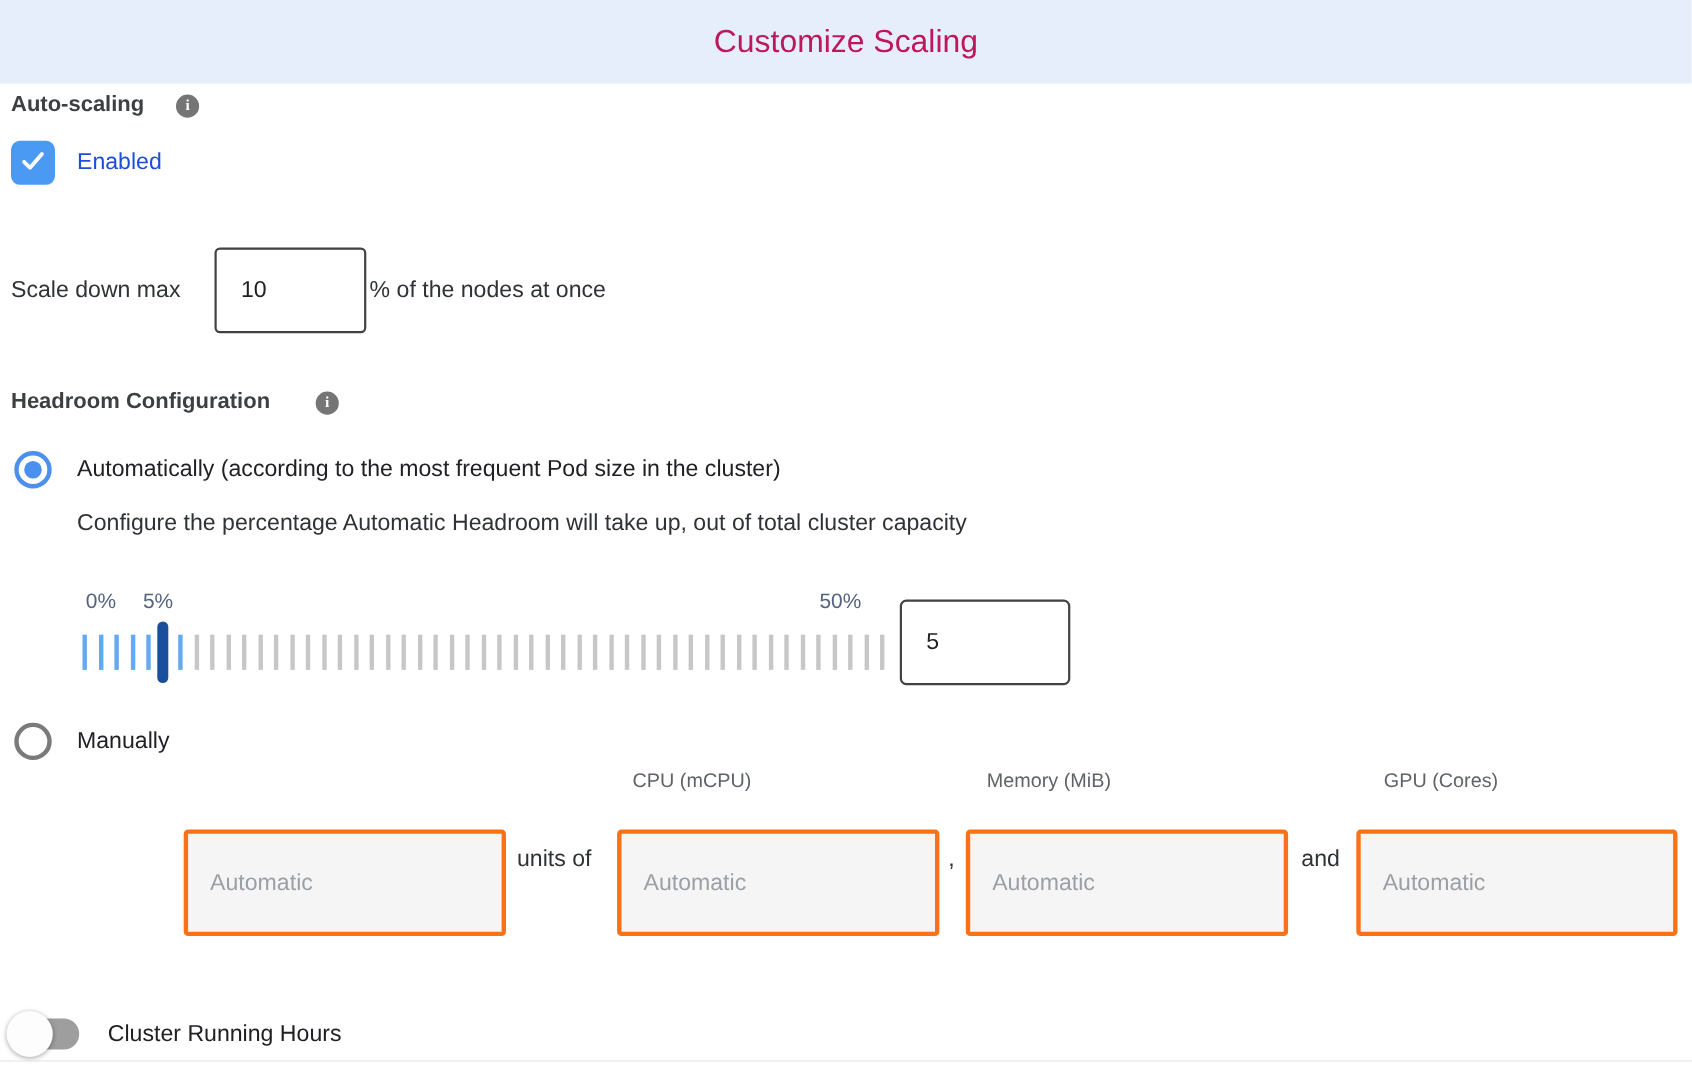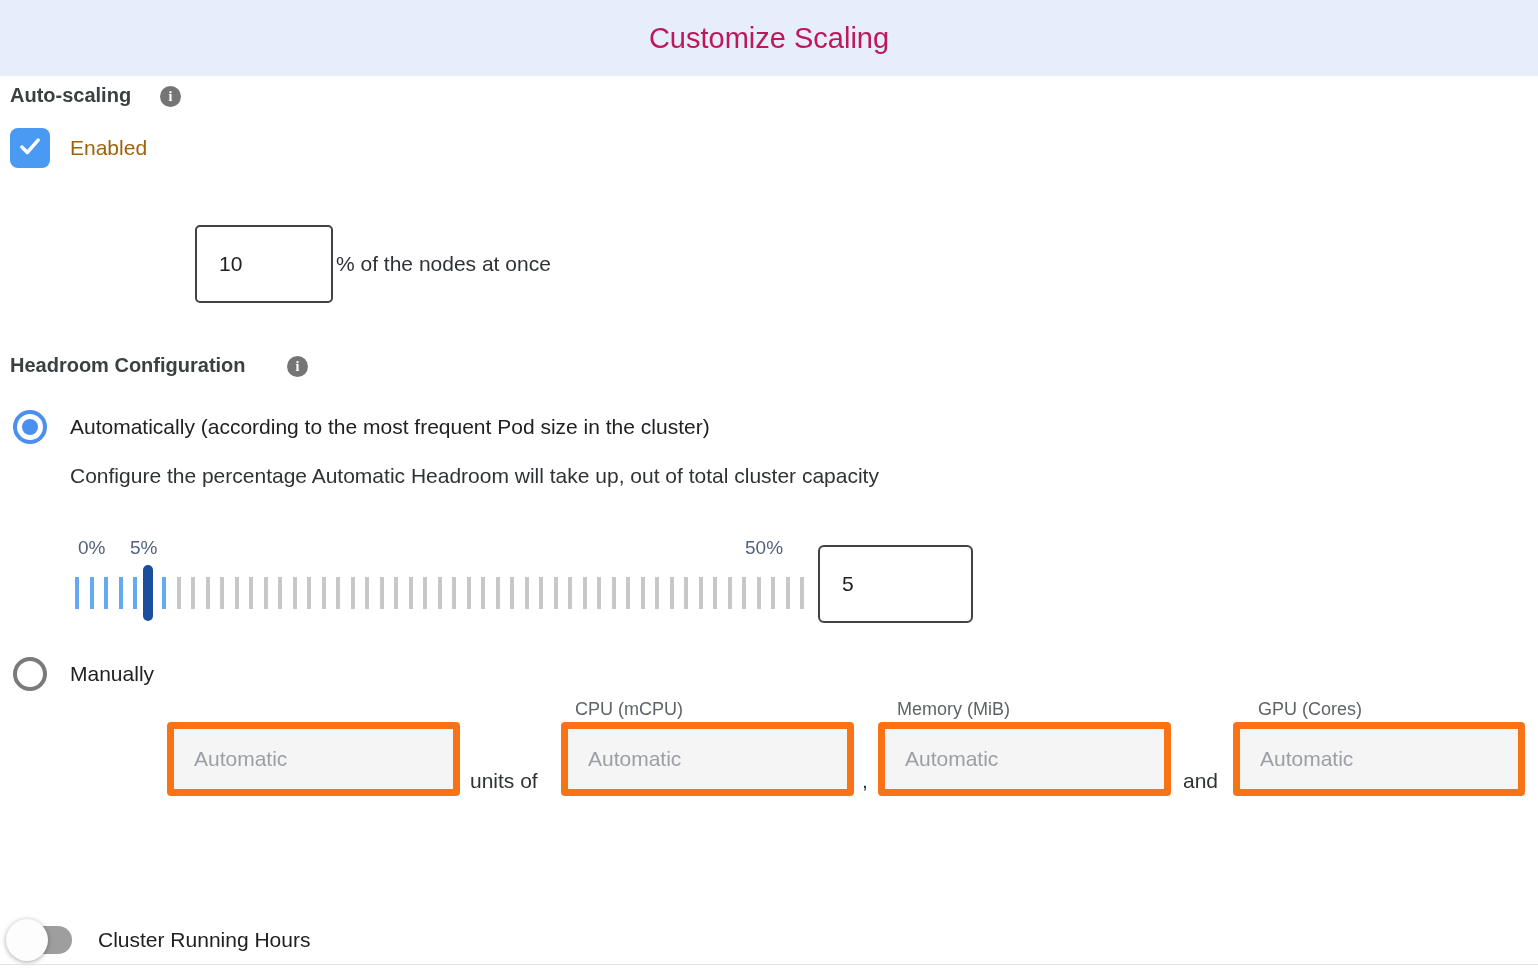--- a/index.html
+++ b/index.html
@@ -18,21 +18,21 @@
   .info-icon { position:absolute; width:21px; height:21px; border-radius:50%;
     background:#757575; color:#fff; font-size:14px; font-weight:bold;
     text-align:center; line-height:21px; font-family:"Liberation Serif", serif; }
 
   
   .checkbox { position:absolute; left:10px; top:128px; width:40px; height:40px;
     border-radius:8px; background:#4a9af4; display:flex; align-items:center;
     justify-content:center; cursor:pointer; }
   .checkbox svg { width:26px; height:26px; }
   .checkbox-label { position:absolute; left:70px; top:128px; line-height:40px;
-    font-size:21px; color:#a16207; }
+    font-size:21px; color:#1d4ed8; }
 
   
   .scaledown-prefix { position:absolute; left:10px; top:225px; height:78px;
     line-height:78px; font-size:21px; color:#2f3236; }
   .num-input { position:absolute; background:#fff; border:2px solid #424242;
     border-radius:5px; font-size:21px; color:#212121; padding-left:22px;
     font-family:"Liberation Sans", sans-serif; outline:none; }
   .scaledown-input { left:195px; top:225px; width:138px; height:78px; }
   .scaledown-suffix { position:absolute; left:336px; top:225px; height:78px;
     line-height:78px; font-size:21px; color:#2f3236; }
@@ -53,22 +53,22 @@
   .slider-ticks { position:absolute; left:75px; top:577px; width:729px; height:32px;
     display:flex; justify-content:space-between; align-items:center; cursor:pointer; }
   .tick { width:4px; height:32px; background:#c7c7c7; }
   .tick.active { background:#64a9f2; }
   .slider-thumb { position:absolute; top:-12px; width:10px; height:56px;
     border-radius:5px; background:#1a4f9e; cursor:grab; }
   .headroom-input { left:818px; top:545px; width:155px; height:78px; border-radius:6px; }
 
   
   .col-header { position:absolute; top:699px; font-size:18px; color:#5f6368; }
-  .auto-input { position:absolute; top:722px; width:293px; height:74px;
-    background:#f5f5f5; border:7px solid #f97316; border-radius:4px;
+  .auto-input { position:absolute; top:754px; width:293px; height:97px;
+    background:#f5f5f5; border:4px solid #f97316; border-radius:4px;
     font-size:21px; color:#3c4043; padding-left:20px; outline:none;
     font-family:"Liberation Sans", sans-serif; }
   .auto-input::placeholder { color:#9aa0a6; opacity:1; }
   .reserve-text { position:absolute; top:742px; height:78px; line-height:78px;
     font-size:21px; color:#2f3236; }
 
   
   .toggle { position:absolute; left:14px; top:926px; width:58px; height:28px;
     border-radius:14px; background:#9e9e9e; cursor:pointer; }
   .toggle-knob { position:absolute; left:-8px; top:-7px; width:42px; height:42px;
@@ -94,20 +94,21 @@
 
   <div class="checkbox" style="background: rgb(74, 154, 244);">
     <span>
       <svg viewBox="0 0 24 24">
           <polyline points="4.5,13 9.5,18 19.5,6.5" fill="none" stroke="#ffffff" stroke-width="3.2" stroke-linecap="round" stroke-linejoin="round"></polyline>
         </svg>
     </span>
   </div>
   <div class="checkbox-label">Enabled</div>
 
+  <div class="scaledown-prefix">Scale down max</div>
   <input class="num-input scaledown-input" type="text" value="10" style="">
   <div class="scaledown-suffix">% of the nodes at once</div>
 
   <div class="section-label" style="left:10px; top:354px;">Headroom Configuration</div>
   <div class="info-icon" style="left:287px; top:356px;">i</div>
 
   <div class="radio selected" style="left:13px; top:410px;"></div>
   <div class="radio-label" style="left:70px; top:410px; line-height:34px;">Automatically (according to the most frequent Pod size in the cluster)</div>
 
   <div class="body-text" style="left:70px; top:464px;">Configure the percentage Automatic Headroom will take up, out of total cluster capacity</div>

